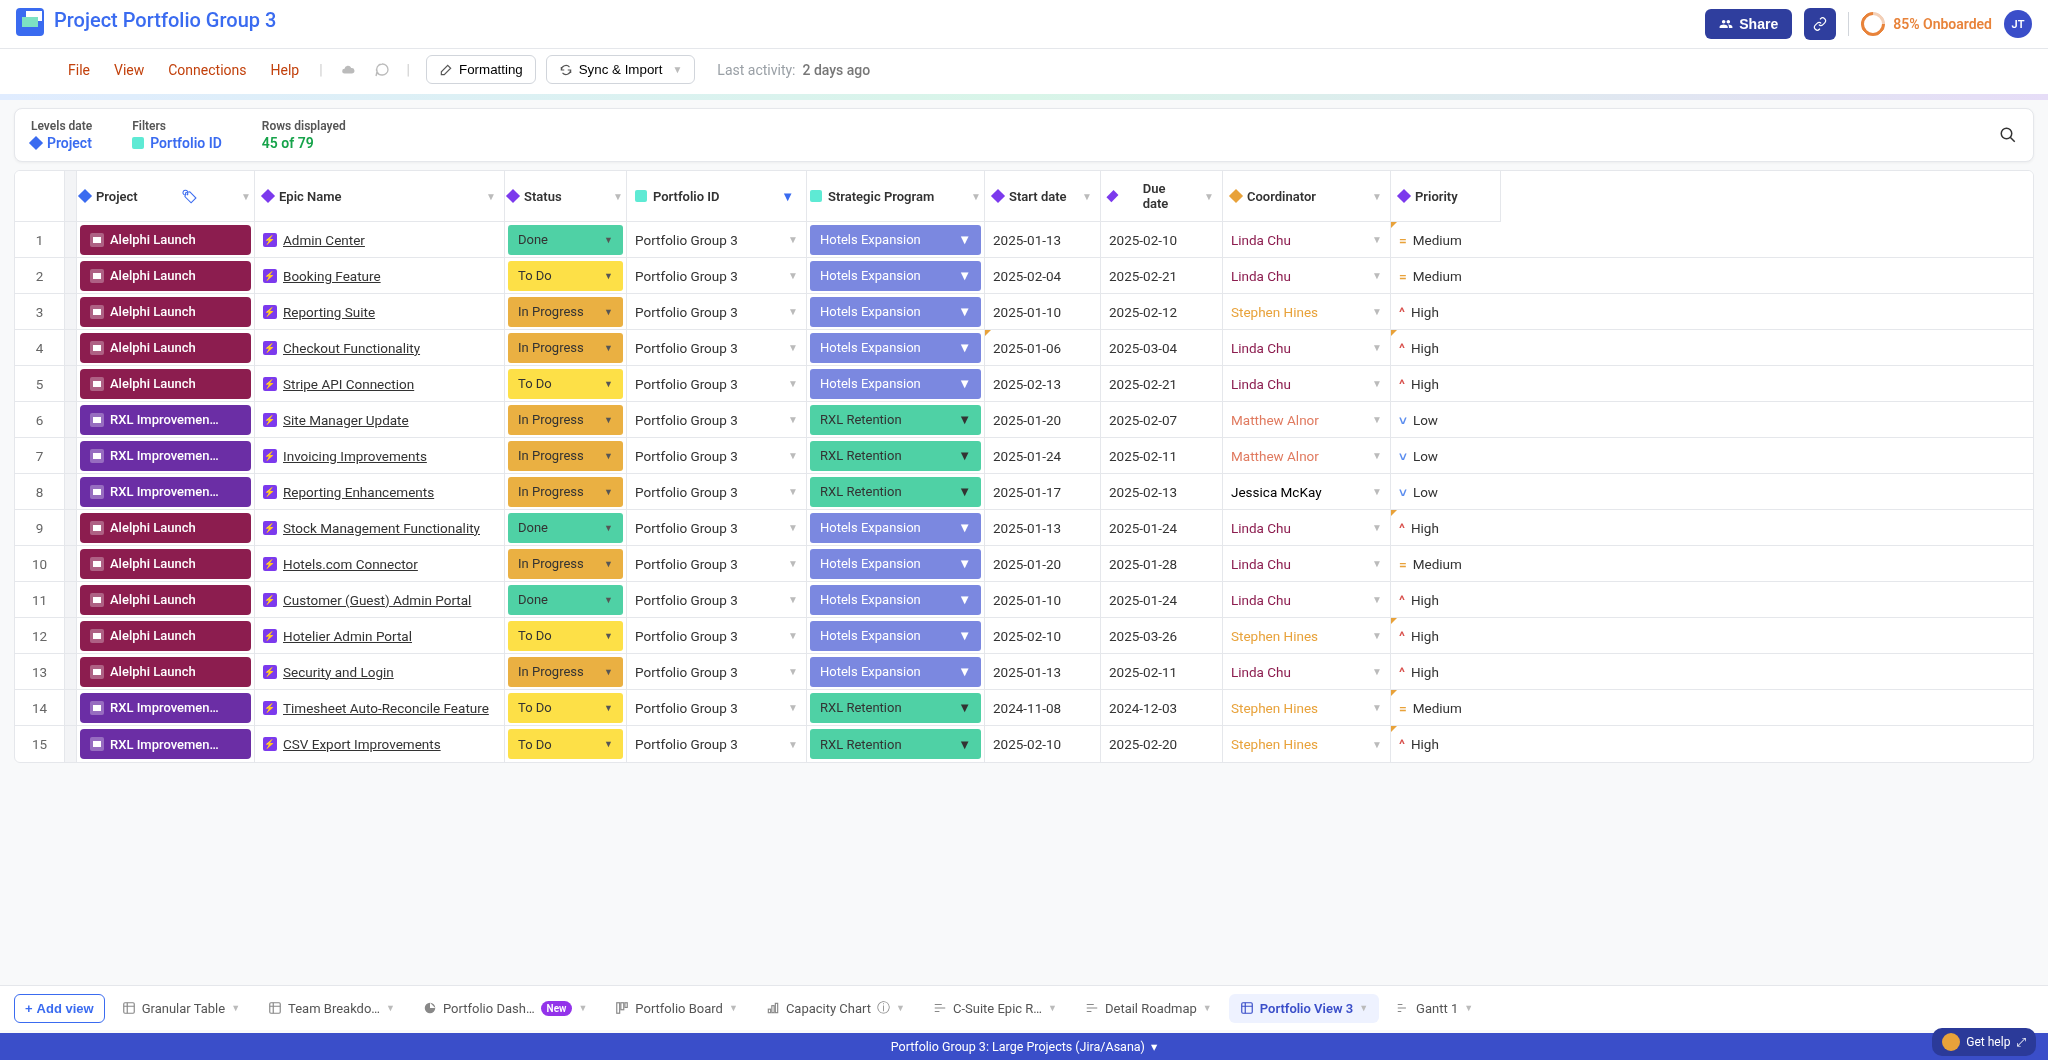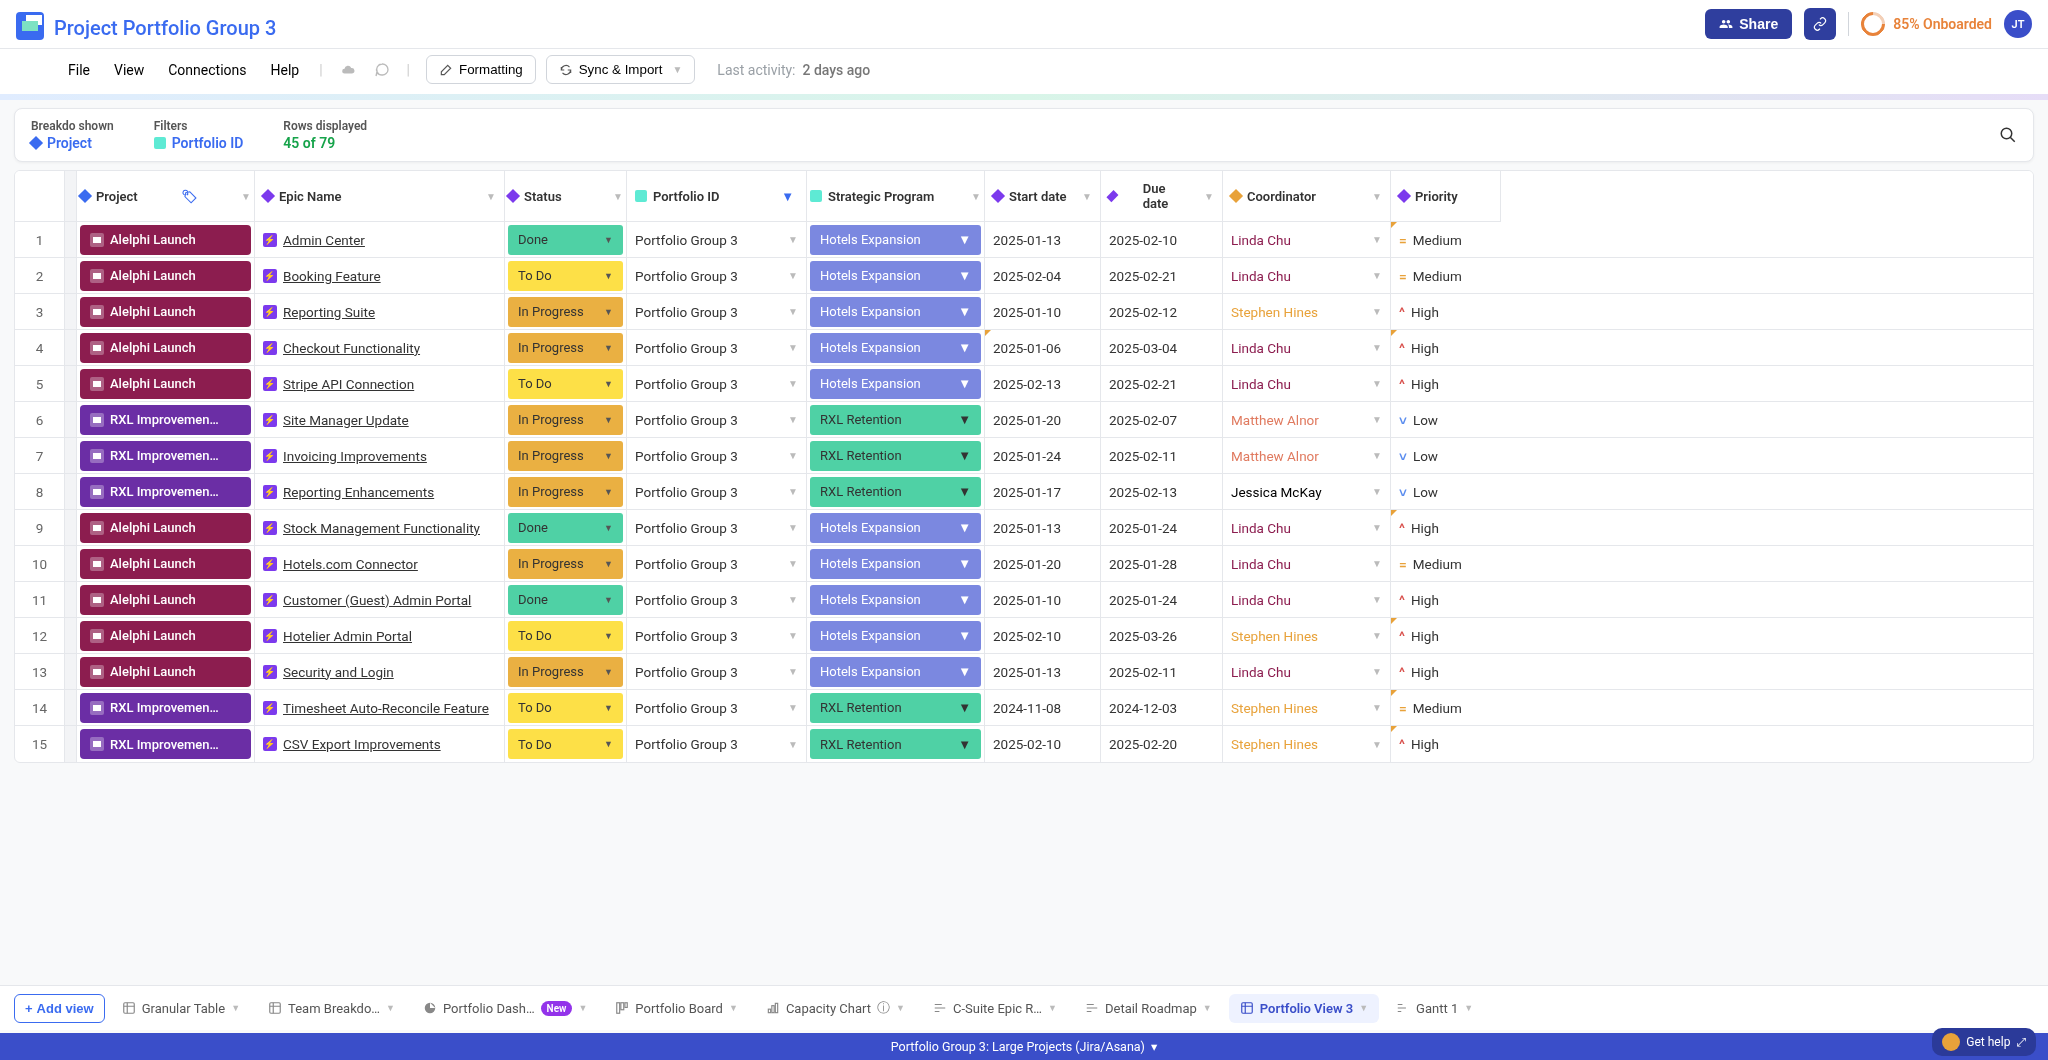--- a/index.html
+++ b/index.html
@@ -1,33 +1,33 @@
 <!DOCTYPE html>
 <html><head>
 <meta charset="utf-8">
 <style>
 * { box-sizing: border-box; margin: 0; padding: 0; }
 body { font-family: -apple-system, BlinkMacSystemFont, "Segoe UI", Roboto, sans-serif; font-size: 14px; color: #333; background: #f8f9fa; }
 
 
-.topbar { display: flex; align-items: flex-end; padding: 8px 16px; background: #fff; border-bottom: 1px solid #e5e7eb; }
+.topbar { display: flex; align-items: flex-start; padding: 8px 16px; background: #fff; border-bottom: 1px solid #e5e7eb; }
 .app-icon { width: 28px; height: 28px; background: #3a6bf0; border-radius: 4px; margin-right: 10px; display:flex; align-items:center; justify-content:center; }
 .app-icon::before { content:''; width:16px; height:10px; background:#7de2c3; display:block; box-shadow: 4px -6px 0 0 #fff; }
 .title { color: #3a6bf0; font-size: 20px; font-weight: 500; }
 .topbar-right { margin-left: auto; display:flex; align-items:center; gap:12px; }
 .share-btn { background:#2f3e9e; color:#fff; border:none; border-radius:6px; padding:7px 14px; font-size:14px; display:flex; align-items:center; gap:6px; cursor:pointer; font-weight:600; }
 .link-btn { background:#2f3e9e; color:#fff; border:none; border-radius:6px; width:32px; height:32px; display:flex; align-items:center; justify-content:center; cursor:pointer; }
 .divider-v { width:1px; height:24px; background:#d1d5db; }
 .onboard { display:flex; align-items:center; gap:8px; color:#e8833a; font-weight:600; cursor:pointer; }
 .onboard-circle { width:24px; height:24px; border:3px solid #e8833a; border-radius:50%; border-top-color:#f3d0b8; transform:rotate(45deg); }
 .avatar { width:28px; height:28px; border-radius:50%; background:#3a4ec9; color:#fff; display:flex; align-items:center; justify-content:center; font-size:11px; font-weight:600; }
 
 
 .menubar { display:flex; align-items:center; padding:6px 16px 10px 58px; background:#fff; gap:4px; }
-.menu-item { padding:6px 10px; color:#000000; cursor:pointer; font-size:14px;text-align:right; }
+.menu-item { padding:6px 10px; color:#c2410c; cursor:pointer; font-size:14px;text-align:right; }
 .menu-sep { color:#ccc; margin:0 6px; }
 .cloud-icon, .comment-icon { color:#bbb; cursor:pointer; padding:4px 6px; }
 .fmt-btn { border:1px solid #d1d5db; border-radius:6px; padding:6px 12px; display:flex; align-items:center; gap:6px; cursor:pointer; background:#fff; margin-left:6px; }
 .sync-btn { border:1px solid #d1d5db; border-radius:6px; padding:6px 12px; display:flex; align-items:center; gap:6px; cursor:pointer; background:#fff; margin-left:6px; }
 .activity { color:#9aa0a6; margin-left:18px; font-size:14px; }
 .activity b { color:#777; font-weight:500; }
 
 
 .gradient-strip { height:6px; background:linear-gradient(90deg,#e0ecff 0%,#d8f5e8 50%,#e6ddf7 100%); }
 
@@ -175,21 +175,21 @@
   <div class="activity">
     <span>Last activity:</span>&nbsp;&nbsp;<b>2 days ago</b>
   </div>
 </div>
 
 <div class="gradient-strip"></div>
 
 <div class="infobar-wrap">
   <div class="infobar">
     <div class="info-group">
-      <div class="info-label">Breakdo shown</div>
+      <div class="info-label">Levels date</div>
       <div class="info-value">
           <span class="diamond"></span>
           <span>Project</span>
         </div>
     </div>
     <div class="info-group">
       <div class="info-label">Filters</div>
       <div class="info-value">
           <span class="sq-teal"></span>
           <span>Portfolio ID</span>

